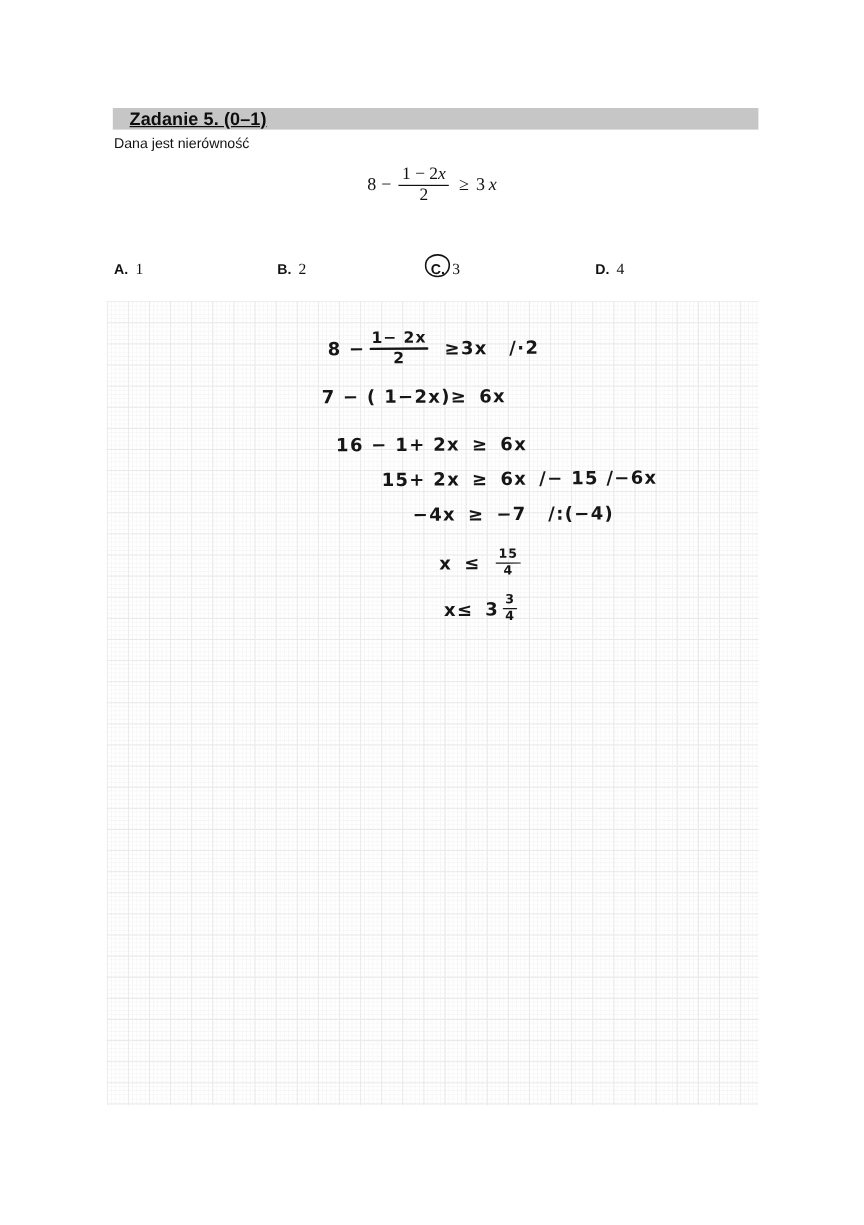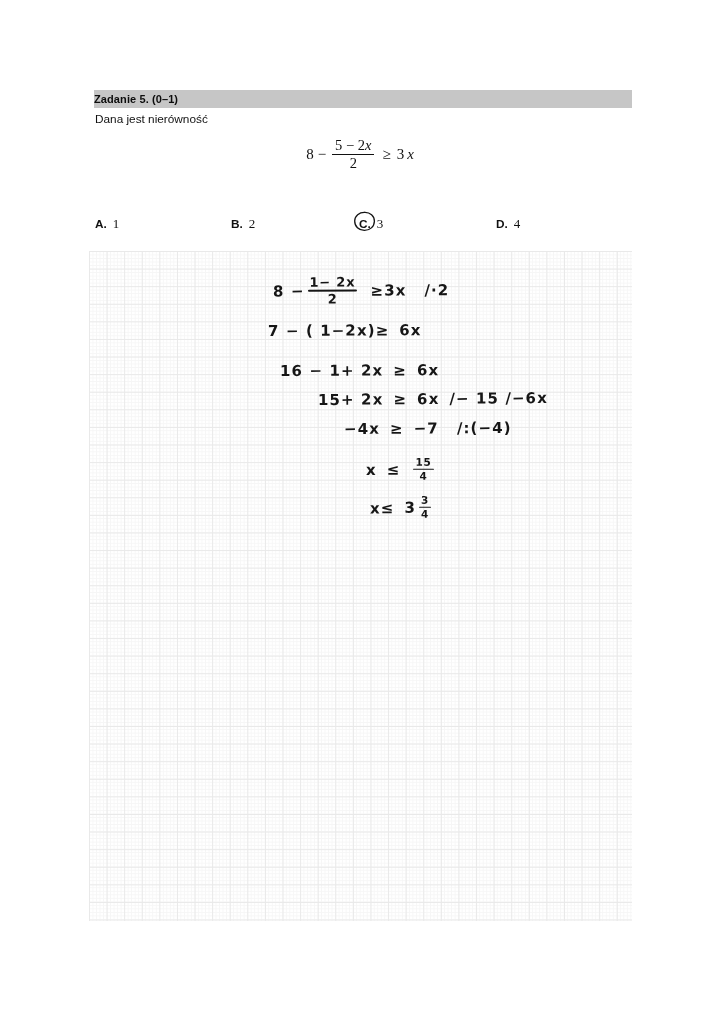--- a/index.html
+++ b/index.html
@@ -29,26 +29,27 @@
     position: absolute;
     left: 94px;
     top: 90px;
     width: 538px;
     height: 18px;
     background: #c6c6c6;
     display: flex;
     align-items: center;
   }
   .task-header-label {
-    font-size: 11px;
+    font-size: 15px;
     font-weight: bold;
     letter-spacing: 0.1px;
     color: #0d0d0d;
-    padding-left: 0;
+    padding-left: 14px;
     line-height: 1;
+    text-decoration: underline;
   }
 
   
   .prompt-line {
     position: absolute;
     left: 95px;
     font-size: 11.8px;
     color: #111111;
     line-height: 1.25;
     white-space: nowrap;
@@ -218,21 +219,21 @@
     <span class="task-header-label">Zadanie 5. (0–1)</span>
   </div>
 
   <div class="prompt-line" id="prompt-intro">Dana jest nierówność</div>
 
   <div class="formula">
     <span class="formula-inner">
       <span class="f-num">8</span>
       <span class="f-op">−</span>
       <span class="frac">
-        <span class="top"><span>5 − 2</span><span class="f-var">x</span></span>
+        <span class="top"><span>1 − 2</span><span class="f-var">x</span></span>
         <span class="bar"></span>
         <span class="bot">2</span>
       </span>
       <span class="rel">≥</span>
       <span class="f-num">3</span>
         <span class="f-var">x</span>
     </span>
   </div>
 
 

